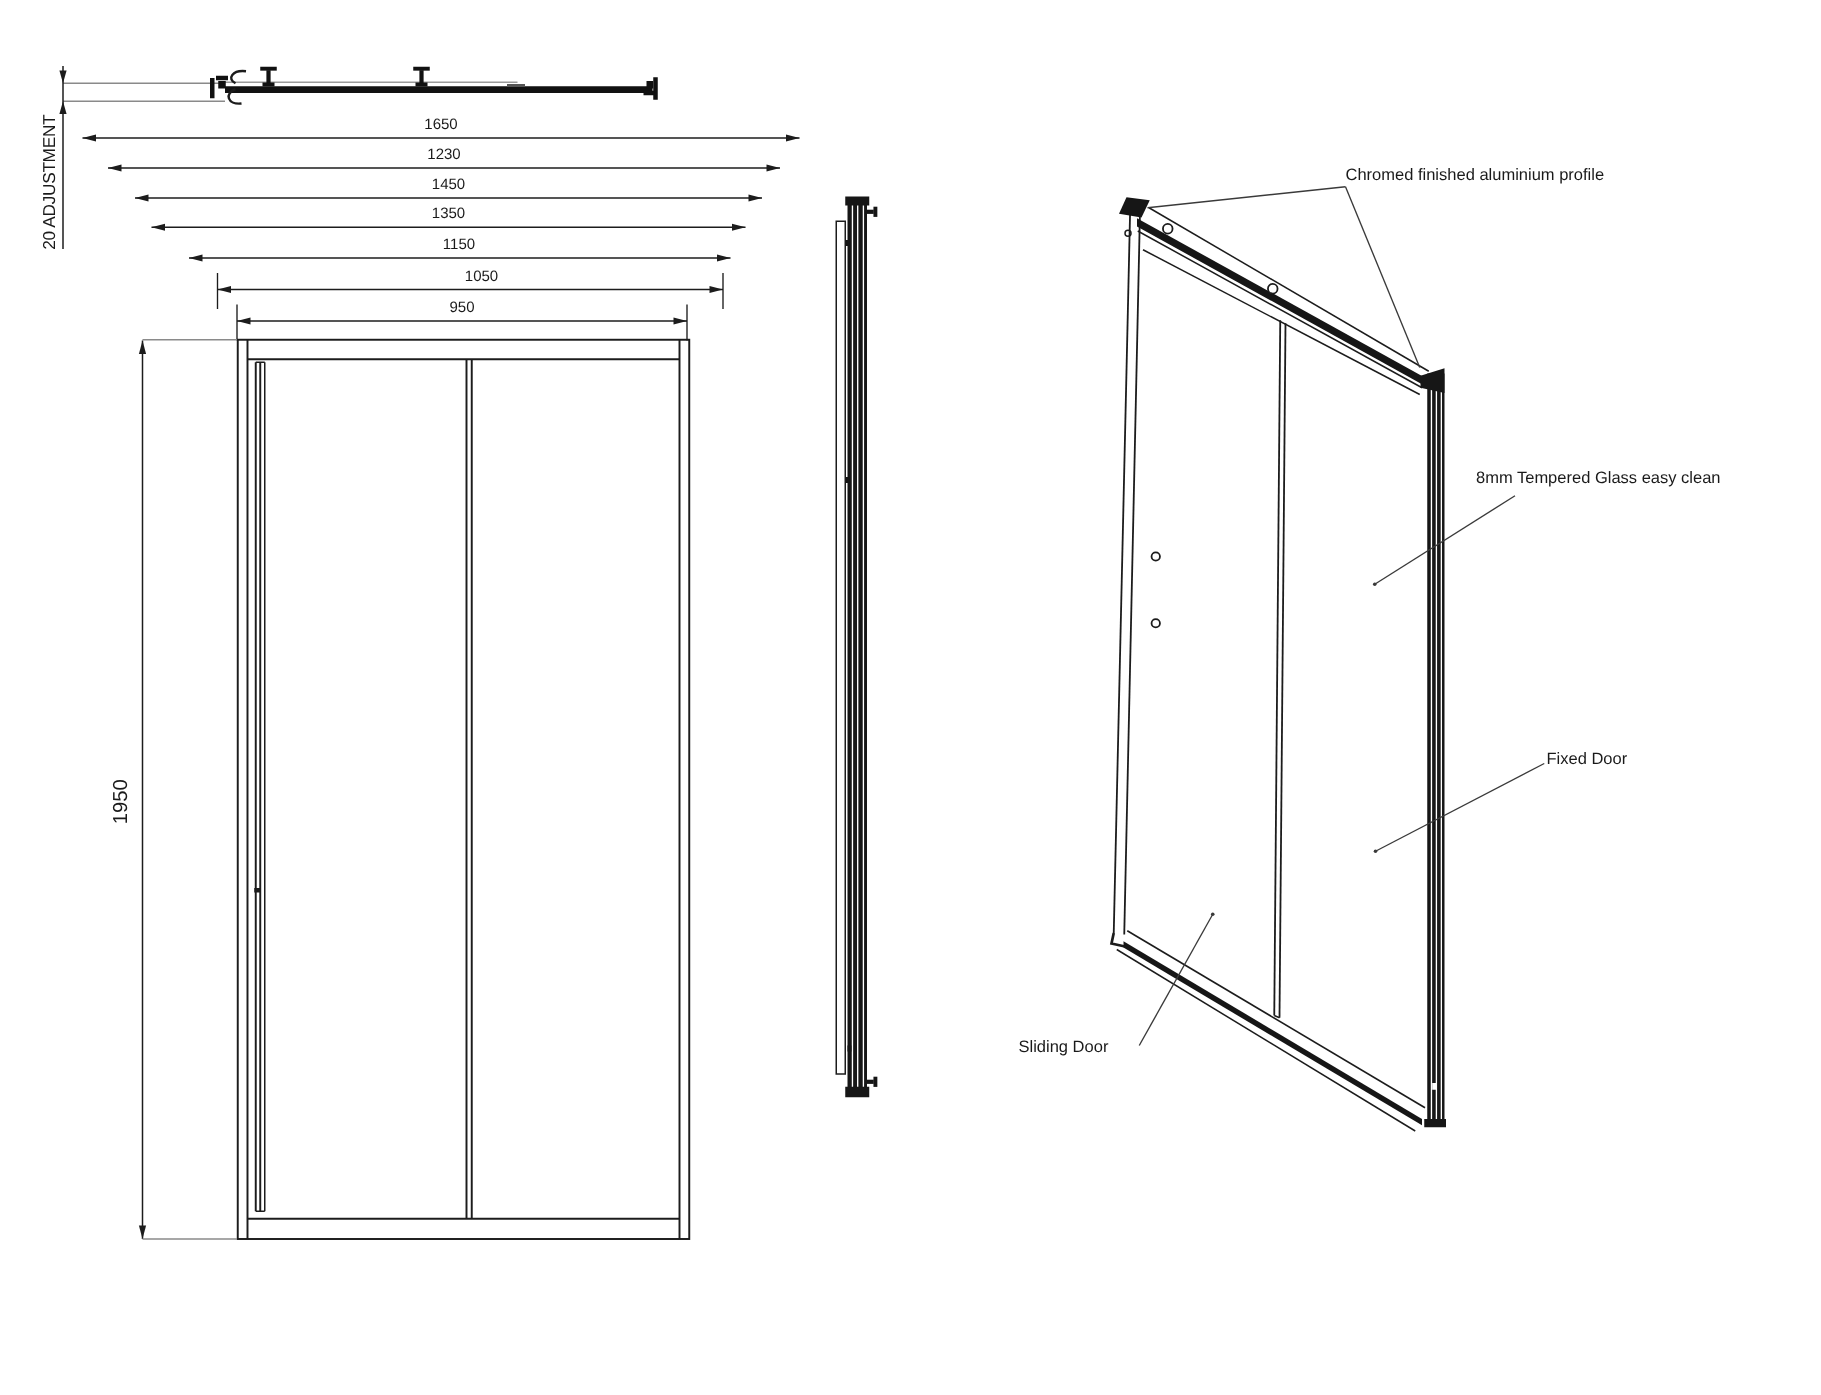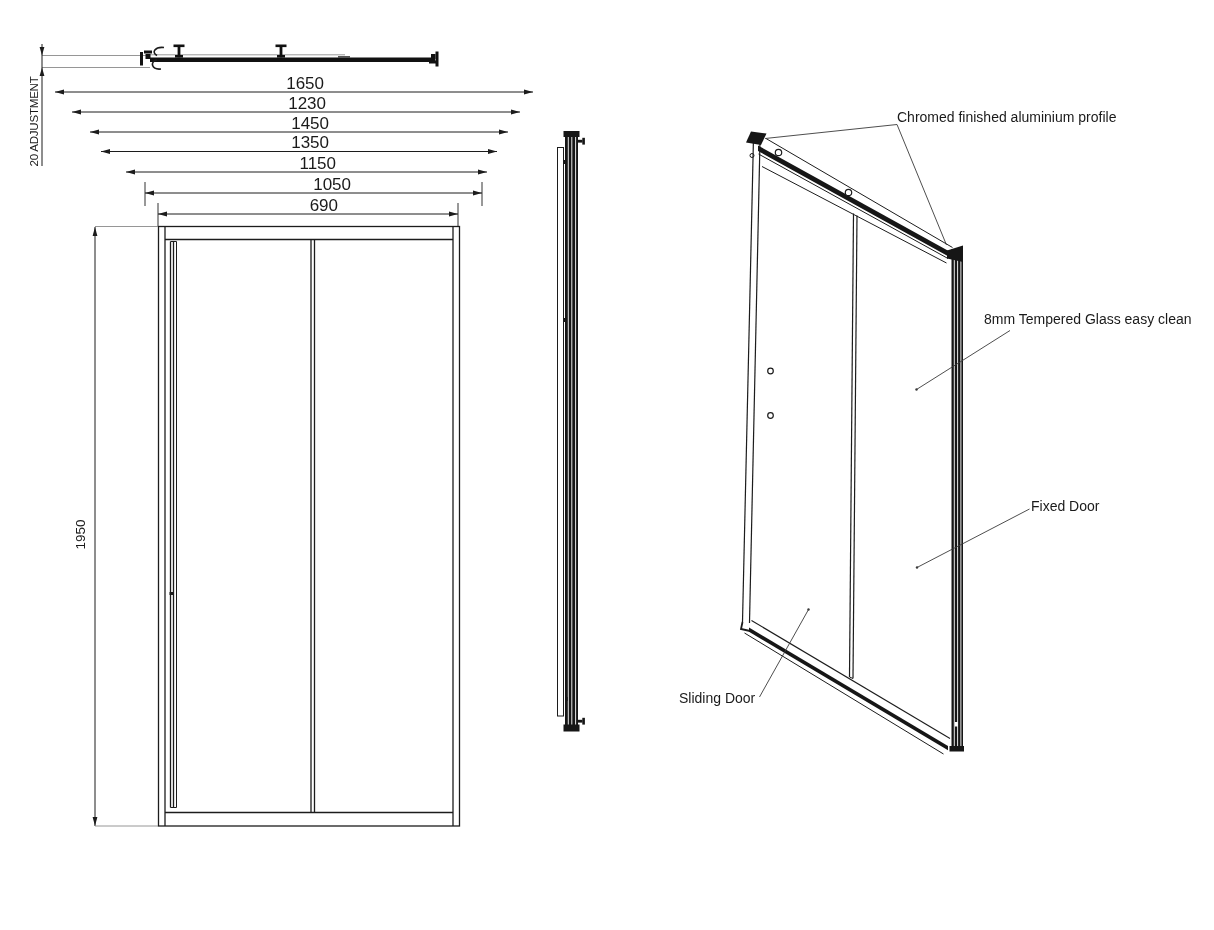--- a/index.html
+++ b/index.html
@@ -7,30 +7,30 @@
     position:relative;
     width:1214px;height:930px;
     background:#ffffff;
     font-family:"Liberation Sans", sans-serif;
     color:#1a1a1a;
     overflow:hidden;
   }
   .lineart{position:absolute;left:0;top:0;}
   .lbl{
     position:absolute;
-    font-size:14px;
+    font-size:11px;
     line-height:15px;
     color:#1a1a1a;
     white-space:nowrap;
   }
   .dim-label{
     position:absolute;
     width:60px;
-    text-align:right;
-    font-size:17px;
+    text-align:center;
+    font-size:10px;
     line-height:15px;
     color:#1a1a1a;
   }
   .vlabel{
     position:absolute;
     text-align:center;
     transform:rotate(-90deg);
     transform-origin:center center;
     font-size:13.5px;
     line-height:15px;
@@ -249,21 +249,21 @@
   </svg>
 
   <div class="vlabel small" style="left:-16px;top:114px;width:100px;">20 ADJUSTMENT</div>
 
   <div class="dim-label" style="left:264px;top:76px;">1650</div>
   <div class="dim-label" style="left:266px;top:96px;">1230</div>
   <div class="dim-label" style="left:269px;top:116px;">1450</div>
   <div class="dim-label" style="left:269px;top:135px;">1350</div>
   <div class="dim-label" style="left:276px;top:156px;">1150</div>
   <div class="dim-label" style="left:291px;top:177px;">1050</div>
-  <div class="dim-label" style="left:278px;top:198px;">690</div>
+  <div class="dim-label" style="left:278px;top:198px;">950</div>
 
   <div class="vlabel" style="left:50px;top:527px;width:60px;">1950</div>
 
   <div class="lbl" style="left:897px;top:110px;">Chromed finished aluminium profile</div>
   <div class="lbl" style="left:984px;top:312px;">8mm Tempered Glass easy clean</div>
   <div class="lbl" style="left:1031px;top:499px;text-align:right;">Fixed Door</div>
   <div class="lbl" style="left:679px;top:691px;text-align:center;">Sliding Door</div>
 
 </div>
 

